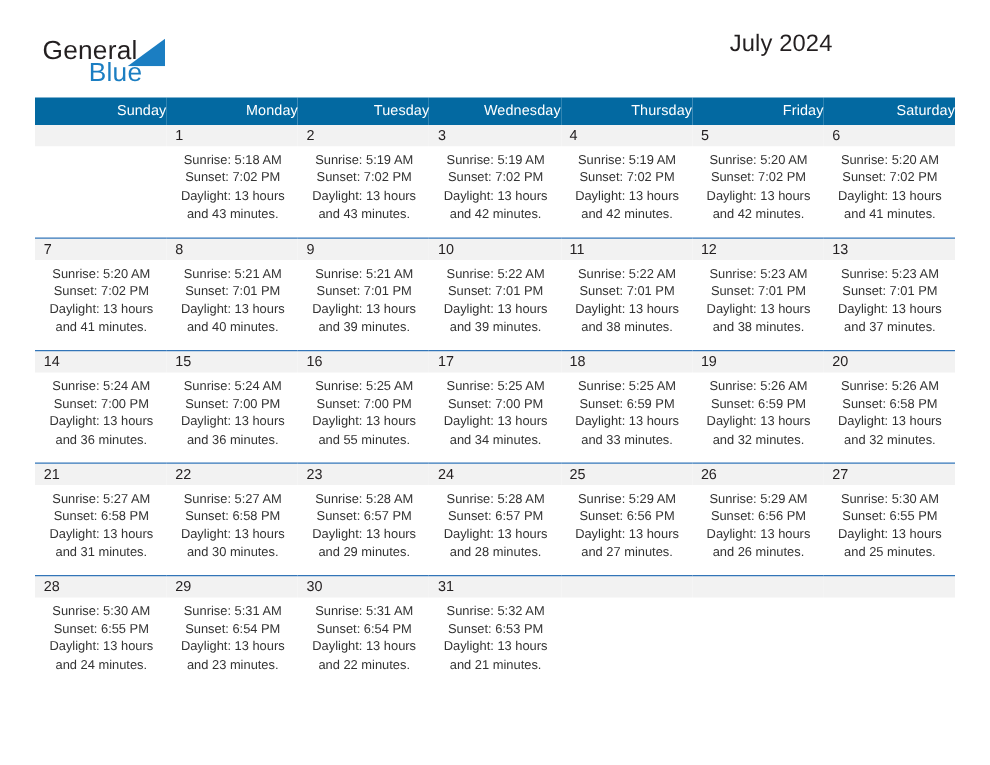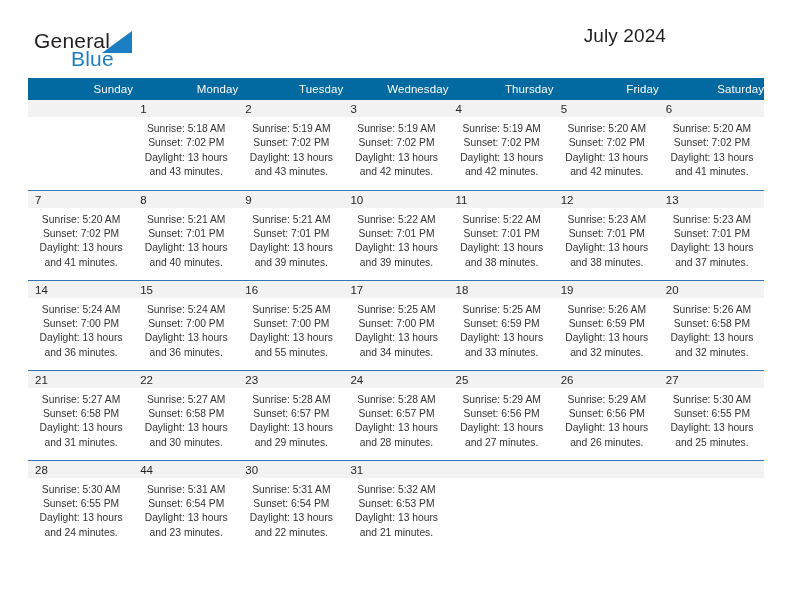--- a/index.html
+++ b/index.html
@@ -429,21 +429,21 @@
           <td>
             <div class="daynum">28</div>
             <div class="info">
               <div>Sunrise: 5:30 AM</div>
               <div>Sunset: 6:55 PM</div>
               <div>Daylight: 13 hours</div>
               <div>and 24 minutes.</div>
             </div>
           </td>
           <td>
-            <div class="daynum">44</div>
+            <div class="daynum">29</div>
             <div class="info">
               <div>Sunrise: 5:31 AM</div>
               <div>Sunset: 6:54 PM</div>
               <div>Daylight: 13 hours</div>
               <div>and 23 minutes.</div>
             </div>
           </td>
           <td>
             <div class="daynum">30</div>
             <div class="info">

